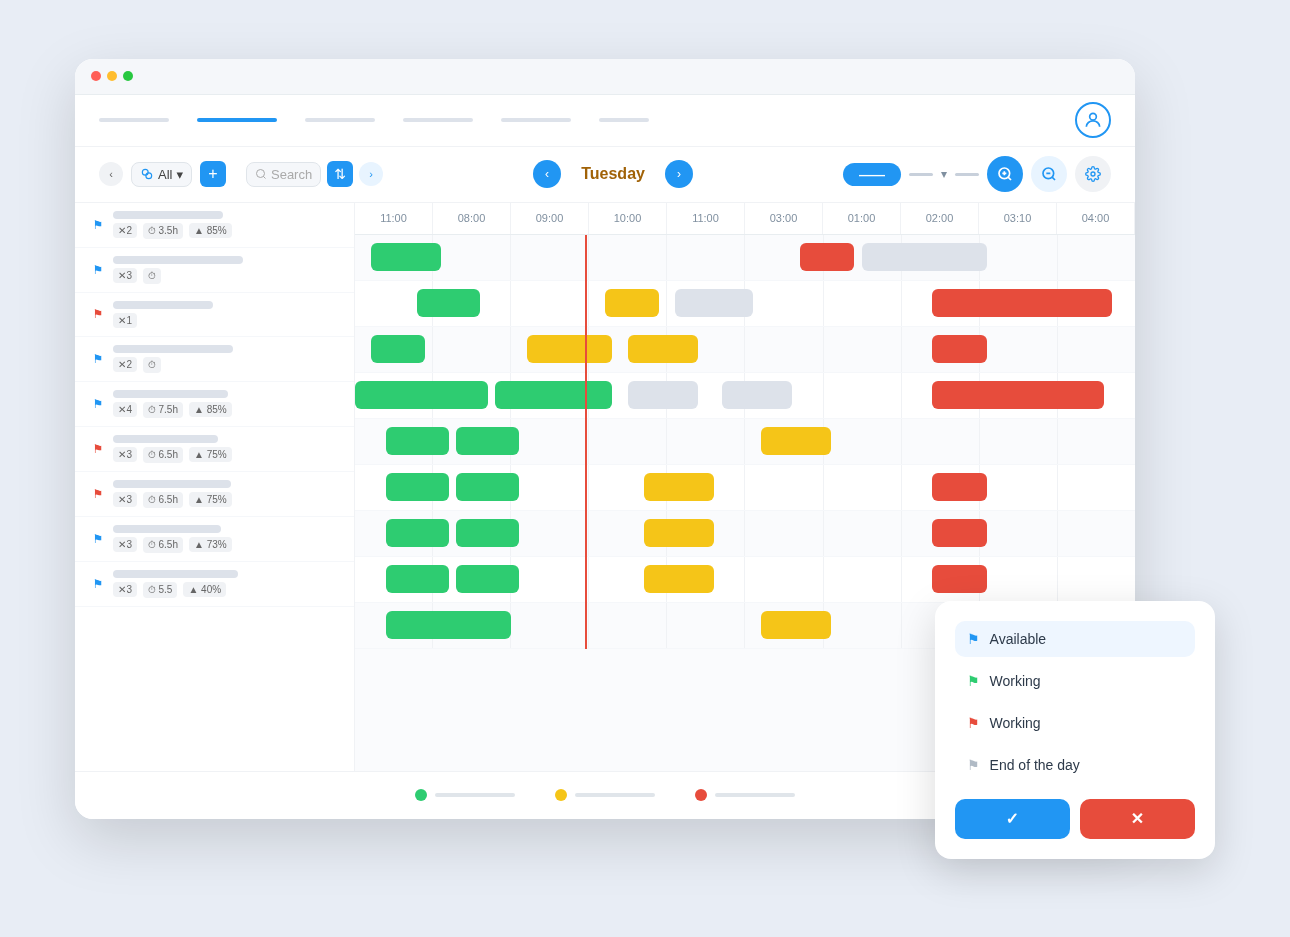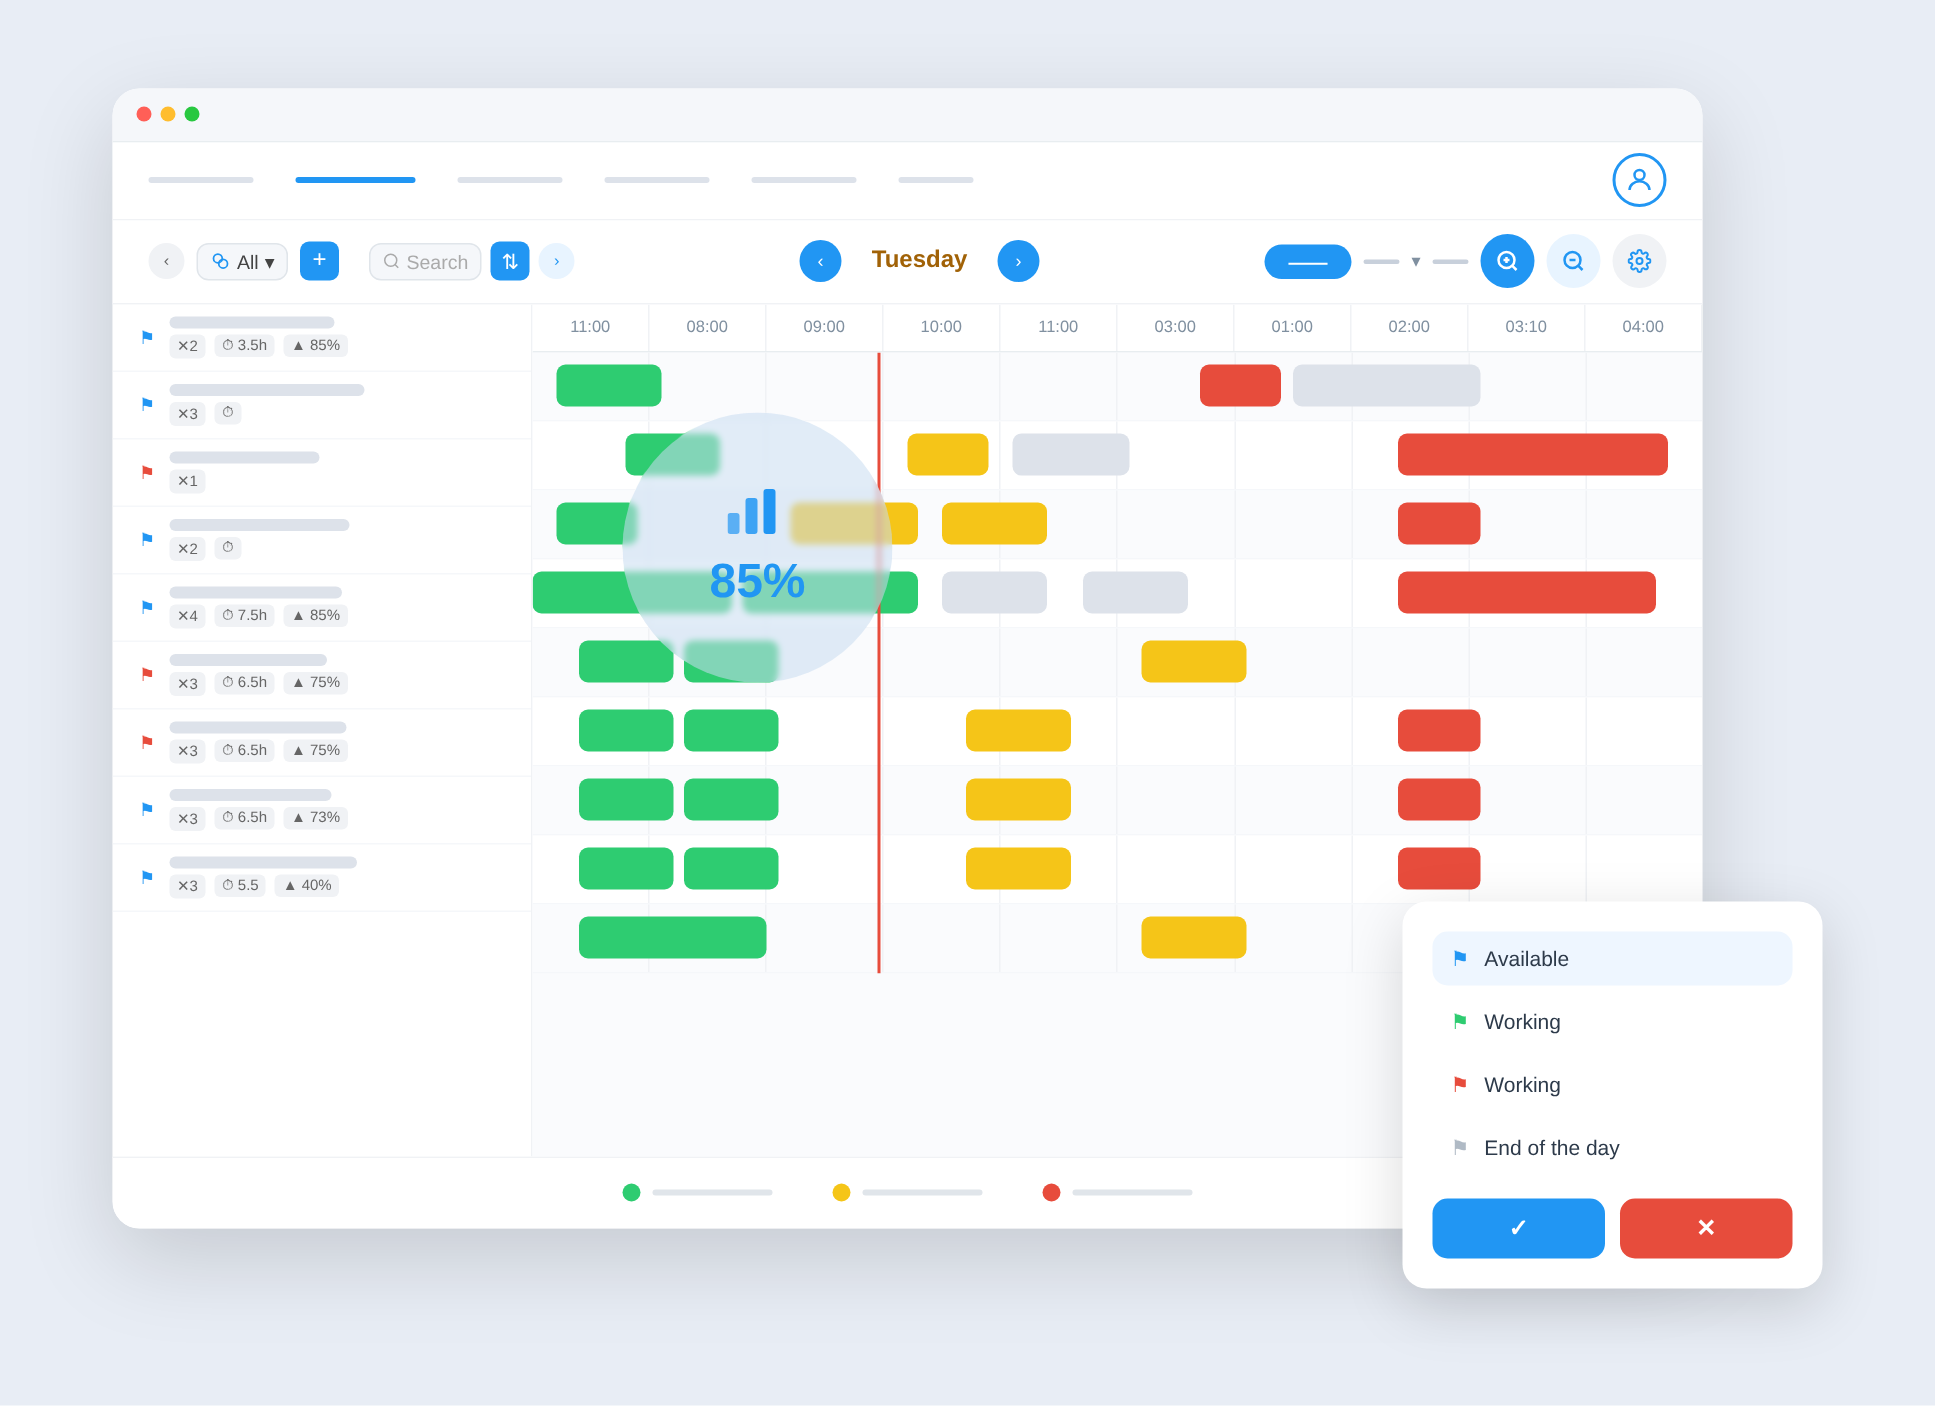--- a/index.html
+++ b/index.html
@@ -722,30 +722,20 @@
                 <div style="flex:1;border-right:1px solid #f0f2f5;"></div>
                 <div style="flex:1;border-right:1px solid #f0f2f5;"></div>
                 <div style="flex:1;border-right:1px solid #f0f2f5;"></div>
                 <div style="flex:1;border-right:1px solid #f0f2f5;"></div>
                 <div style="flex:1;"></div>
             </div>
             <div class="bar-block bar-green" style="left:4%;width:16%;"></div>
             <div class="bar-block bar-yellow" style="left:52%;width:9%;"></div>
           </div>
 
-          <div class="bubble-overlay">
-            <div class="bubble-icon">
-              <svg width="40" height="32" viewBox="0 0 40 32" fill="none">
-                <rect x="0" y="18" width="8" height="14" rx="2" fill="#2196f3" opacity="0.7"></rect>
-                <rect x="12" y="8" width="8" height="24" rx="2" fill="#2196f3" opacity="0.85"></rect>
-                <rect x="24" y="2" width="8" height="30" rx="2" fill="#2196f3"></rect>
-              </svg>
-            </div>
-            <span class="bubble-percent">85%</span>
-          </div>
 
         </div>
       </div>
     </div>
 
     <div class="footer-bar">
       <div class="legend-item">
         <div class="legend-dot" style="background:#2ecc71;"></div>
         <div class="legend-bar"></div>
       </div>

